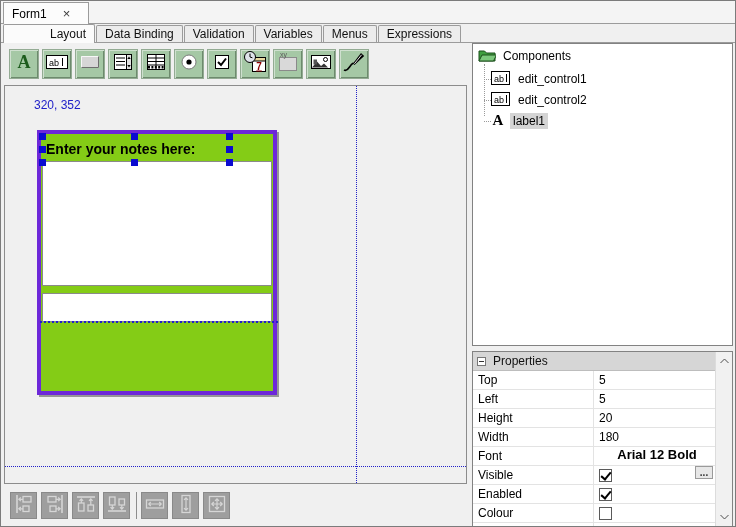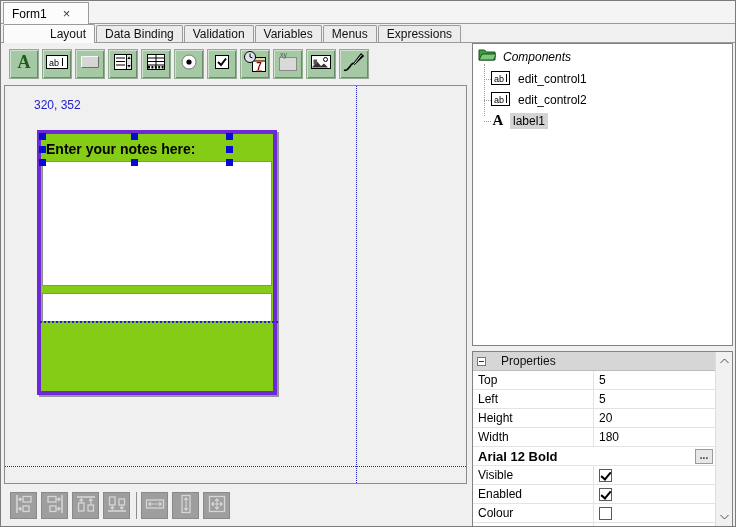--- a/index.html
+++ b/index.html
@@ -37,37 +37,37 @@
   .edit-big   { position:absolute; left:1px; top:27px;  width:230px; height:125px; background:#fff; border:1px solid #8a8a8a; }
   .edit-small { position:absolute; left:1px; top:159px; width:230px; height:29px;  background:#fff; border:1px solid #8a8a8a; }
   .drop-line  { position:absolute; left:-1px; top:187px; width:238px; height:0; border-top:2px dotted #2121c8; }
   
   .bottom-bar { position:absolute; left:0; top:483px; width:467px; height:43px; background:#f0f0f0; display:flex; align-items:center; padding-left:9px; }
   .bbtn { width:27px; height:27px; background:#9e9e9e; border:1px solid #898989; margin-right:4px;
     display:flex; align-items:center; justify-content:center; }
   .bsep { width:1px; height:27px; background:#8d8d8d; margin:0 4px 0 2px; }
   
   .tree-panel { position:absolute; left:471px; top:42px; width:261px; height:303px; background:#fff; border:1px solid #828282; font-size:12px; }
-  .tree-root { position:absolute; left:5px; top:4px; display:flex; align-items:flex-end; gap:7px; height:16px;font-style:italic; }
+  .tree-root { position:absolute; left:5px; top:4px; display:flex; align-items:center; gap:7px; height:16px; }
   .tree-item { position:absolute; left:18px; display:flex; align-items:center; gap:5px; height:18px; }
   .tree-item .lbl { padding:1px 3px; }
   .tree-item .lbl.selected { background:#d4d4d4; }
   .tree-vline { position:absolute; left:11px; top:20px; height:52px; width:0; border-left:1px dotted #9a9a9a; }
   .tree-stub { position:absolute; left:11px; width:7px; height:0; border-top:1px dotted #9a9a9a; }
   
   .props-panel { position:absolute; left:471px; top:350px; width:261px; height:176px; background:#fff; border:1px solid #828282; overflow:hidden; }
   .props-header { position:absolute; left:0; top:0; width:242px; height:19px; background:#d6d6d6; border-bottom:1px solid #bdbdbd;
-    display:flex; align-items:center; gap:15px; padding-left:4px; font-size:12px; color:#111; }
+    display:flex; align-items:center; gap:7px; padding-left:4px; font-size:12px; color:#111; }
   .collapse-box { width:9px; height:9px; background:#fff; border:1px solid #777; position:relative; }
   .collapse-box::after { content:""; position:absolute; left:1px; right:1px; top:3px; border-top:1px solid #333; }
   .prop-rows { position:absolute; left:0; top:19px; width:242px; }
   .prop-row { display:flex; height:19px; border-bottom:1px solid #e3e3e3; align-items:center; font-size:12px; color:#000; }
   .prop-name { width:121px; padding-left:5px; border-right:1px solid #e3e3e3; height:100%; display:flex; align-items:center;text-align:right; }
   .prop-value { flex:1; padding-left:5px; height:100%; display:flex; align-items:center; gap:4px; }
-  .prop-value.boldval { font-weight:bold; font-size:13px; }
+  .prop-value.boldval { font-weight:bold; font-size:13px;flex-direction:column; }
   .dots-btn { margin-left:auto; margin-right:2px; width:18px; height:15px; background:#e7e7e7; border:1px solid #9a9a9a;
     font-size:10px; line-height:11px; text-align:center; color:#333; }
   .mini-btn { margin-left:auto; margin-right:2px; width:15px; height:13px; background:#e7e7e7; border:1px solid #9a9a9a; }
   .pcheck { width:13px; height:13px; background:#fff; border:1px solid #5a5a5a; position:relative; }
   .pcheck.checked::after { content:""; position:absolute; left:3px; top:0px; width:4px; height:8px;
     border-right:2px solid #000; border-bottom:2px solid #000; transform:rotate(40deg); }
   .props-scroll { position:absolute; right:0; top:0; width:17px; height:174px; background:#f1f1f1; border-left:1px solid #dcdcdc; }
   .scroll-btn { position:absolute; left:0; width:16px; height:17px; display:flex; align-items:center; justify-content:center; background:#f1f1f1; }
   .scroll-btn.up { top:0; }
   .scroll-btn.down { bottom:1px; }
@@ -318,20 +318,21 @@
             <span>20</span>
           </div>
         </div>
         <div class="prop-row">
           <div class="prop-name">Width</div>
           <div class="prop-value">
             <span>180</span>
           </div>
         </div>
         <div class="prop-row">
+          <div class="prop-name">Font</div>
           <div class="prop-value boldval">
             <span>Arial 12 Bold</span>
             <span class="dots-btn">...</span>
           </div>
         </div>
         <div class="prop-row">
           <div class="prop-name">Visible</div>
           <div class="prop-value">
             <span class="pcheck checked"></span>
           </div>

